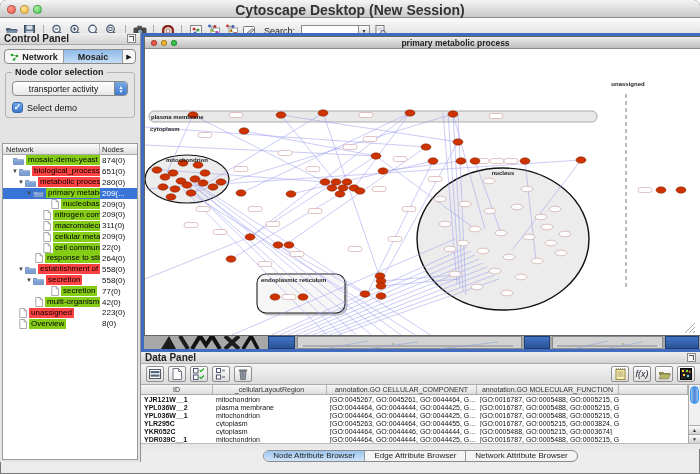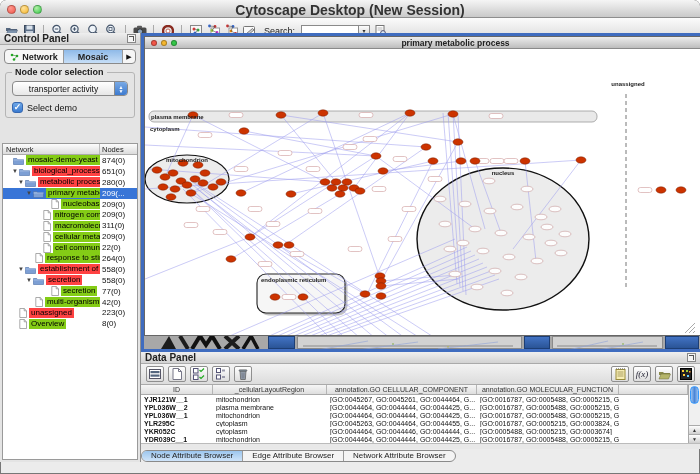--- a/index.html
+++ b/index.html
@@ -83,21 +83,21 @@
   .ghead .hc{border-right:1px solid #b5b5b5;display:flex;align-items:center;justify-content:center;overflow:hidden;white-space:nowrap}
   .grow{display:flex;height:8px;font-size:7px;color:#111;align-items:center;white-space:nowrap}
   .gc{overflow:hidden;padding-left:3px;flex:none}
   .c0{width:72px}.c1{width:114px}.c2{width:150px}.c3{width:142px}.c4{flex:1}
   .grow .c0{font-weight:bold}
   .vscroll{position:absolute;right:0;top:33px;width:12px;height:58px;background:#f0f0f0;border-left:1px solid #aaa}
   .vthumb{position:absolute;left:1px;right:1px;top:1px;height:18px;border-radius:5px;background:linear-gradient(90deg,#9cc2ee,#4a86d8,#9cc2ee);border:1px solid #39f}
   .varrow{position:absolute;left:0;right:0;height:9px;background:linear-gradient(#fdfdfd,#cfcfcf);border-top:1px solid #aaa;
     font-size:5px;color:#333;display:flex;align-items:center;justify-content:center}
   .bstrip{position:absolute;left:0;right:0;top:91px;height:6px;background:#e8e8e8;border-top:1px solid #bbb}
-  .dp-tabs{position:absolute;left:0;right:0;top:97px;height:13px;display:flex;justify-content:flex-start;align-items:center}
+  .dp-tabs{position:absolute;left:0;right:0;top:97px;height:13px;display:flex;justify-content:center;align-items:center}
   .seg{display:flex;height:12px;border:1px solid #8a8a8a;border-radius:6px;overflow:hidden;background:#f4f4f4}
   .seg .s{padding:0 9px;font-size:8px;color:#222;display:flex;align-items:center;border-right:1px solid #9a9a9a}
   .seg .s:last-child{border-right:none}
   .seg .s.sel{background:linear-gradient(#9cc6ee,#cfe4f9)}
   
   .statusbar{position:absolute;left:0;right:0;bottom:0;height:12px;background:#e7e7e7;border-top:1px solid #b2b2b2;font-size:8px;color:#333}
   .statusbar span{position:absolute;top:1px}
   .grip{position:absolute;right:1px;bottom:1px;width:9px;height:9px;
     background:repeating-linear-gradient(135deg,transparent 0 2px,#9a9a9a 2px 3px)}
 </style>
@@ -748,21 +748,21 @@
       <span class="dp-spacer"></span>
       <span class="dbtn">
           <svg width="11" height="12" viewBox="0 0 11 12">
             <rect x="1" y="1.5" width="9" height="10" fill="#f7edb4" stroke="#998c3a"></rect>
             <line x1="2.5" y1="4" x2="8.5" y2="4" stroke="#8a7f40" stroke-width="0.7"></line>
             <line x1="2.5" y1="6" x2="8.5" y2="6" stroke="#8a7f40" stroke-width="0.7"></line>
             <line x1="2.5" y1="8" x2="8.5" y2="8" stroke="#8a7f40" stroke-width="0.7"></line>
             <line x1="1" y1="0.8" x2="10" y2="0.8" stroke="#777" stroke-width="1" stroke-dasharray="1 1"></line>
           </svg>
         </span>
-      <span class="dbtn" style="font-family:Liberation Serif, serif;font-style:italic;font-size:9px;color:#223">
+      <span class="dbtn" style="font-family:Liberation Sans, sans-serif;font-style:italic;font-size:9px;color:#223">
           <span>f(x)</span>
         </span>
       <span class="dbtn">
           <svg width="13" height="11" viewBox="0 0 13 11">
             <path d="M1 3h4l1 1h6v2H1z" fill="#8a8a4a"></path>
             <path d="M1 10 L3 5 H12.5 L10.5 10Z" fill="#b5b56a" stroke="#6a6a3a" stroke-width="0.5"></path>
           </svg>
         </span>
       <span class="dbtn">
           <svg width="12" height="12" viewBox="0 0 12 12">

